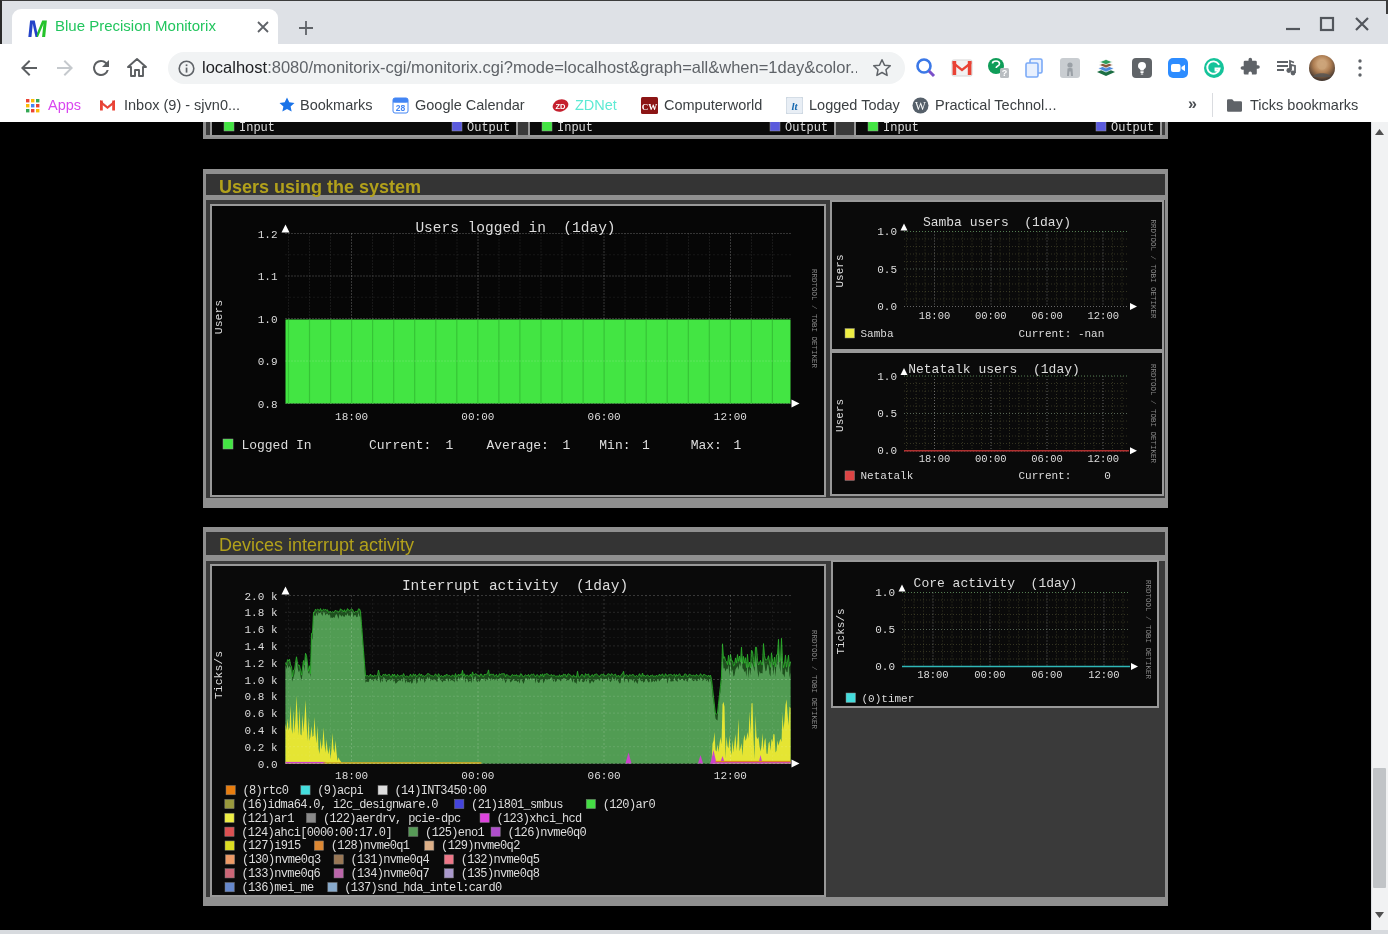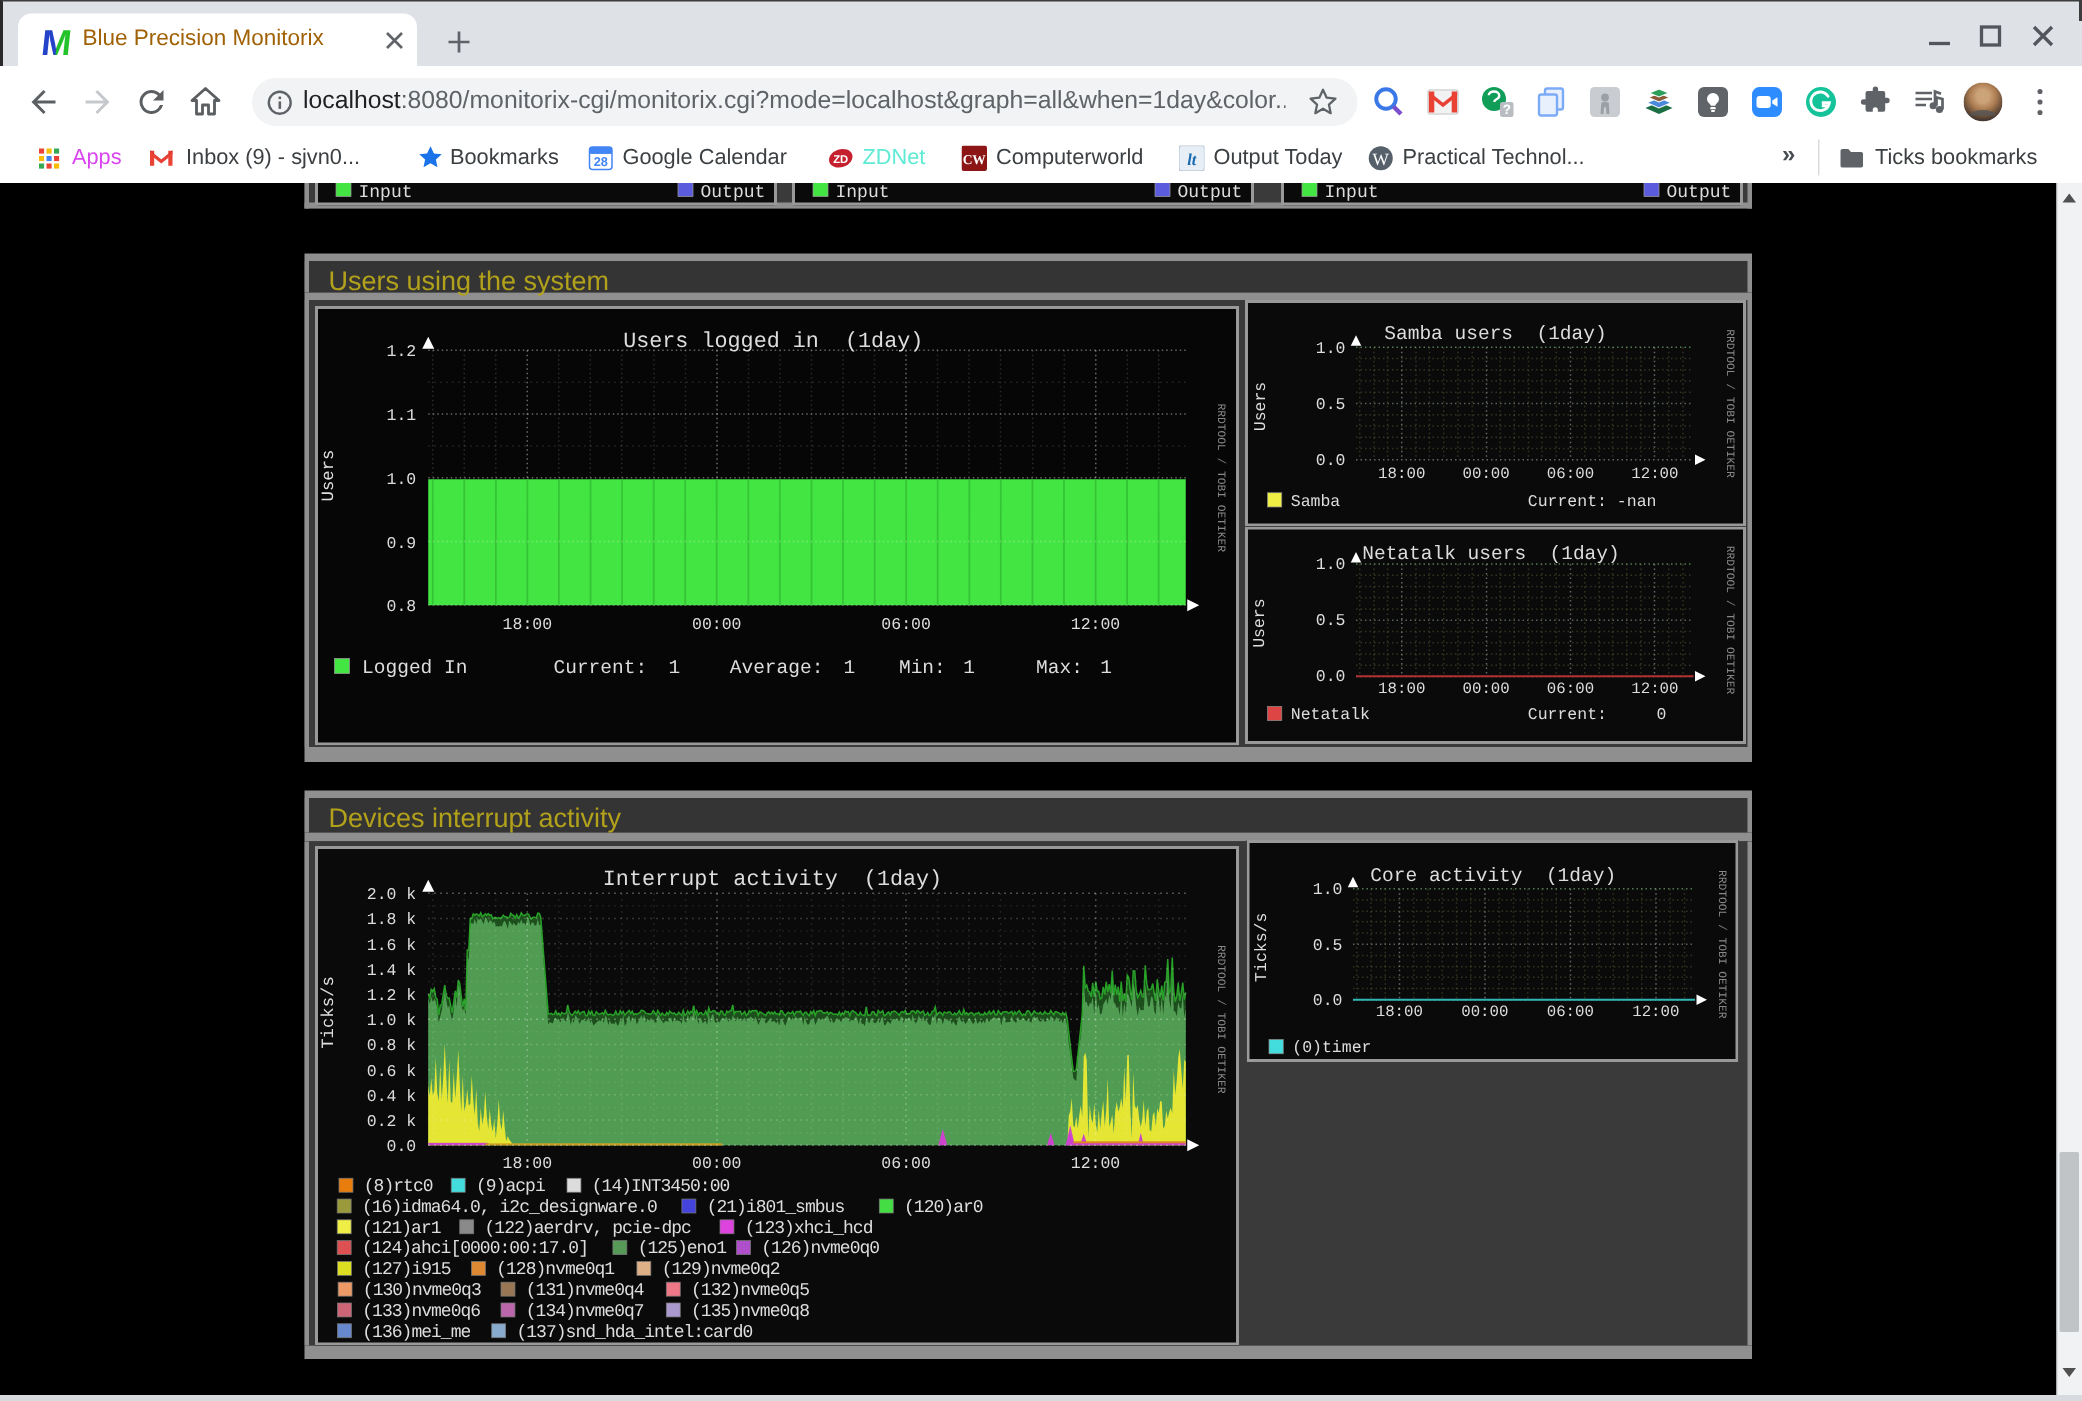--- a/index.html
+++ b/index.html
@@ -12,21 +12,21 @@
 <div class="abs" style="left:1386px;top:0;width:2px;height:14px;background:#3c3c3c"></div>
 <svg class="abs" style="left:25px;top:16px" width="24" height="24">
  <defs>
         <linearGradient id="mg" x1="0" y1="0" x2="1" y2="0">
  <stop offset="0.49" stop-color="#2443c8"></stop>
           <stop offset="0.53" stop-color="#25c32b"></stop>
         </linearGradient>
       </defs>
  <text x="12" y="21" text-anchor="middle" font-family="Liberation Sans" font-weight="bold" font-size="24" fill="url(#mg)" transform="skewX(-6) translate(2 0)">M</text>
 </svg>
-<div class="abs" style="left:55px;top:17px;font-size:15px;color:#a16207">Blue Precision Monitorix</div>
+<div class="abs" style="left:55px;top:17px;font-size:15px;color:#22c55e">Blue Precision Monitorix</div>
 <svg class="abs" style="left:255px;top:19px" width="16" height="16">
       <path d="M3 3 L13 13 M13 3 L3 13" stroke="#5f6368" stroke-width="1.8"></path>
     </svg>
 <svg class="abs" style="left:298px;top:20px" width="16" height="16">
       <path d="M8 1 L8 15 M1 8 L15 8" stroke="#5f6368" stroke-width="1.8"></path>
     </svg>
 
 <svg class="abs" style="left:1282px;top:14px" width="100" height="20">
  <path d="M4 15 L18 15" stroke="#52565c" stroke-width="2.2"></path>
  <rect x="39" y="4" width="12" height="12" fill="none" stroke="#52565c" stroke-width="2.2"></rect>
@@ -166,21 +166,21 @@
     <div class="abs" style="left:575px;top:96.5px;font-size:14.5px;color:#5eead4;white-space:nowrap">ZDNet</div>
     <svg class="abs" style="left:641px;top:97px" width="17" height="17">
       <rect width="17" height="17" rx="1.5" fill="#8c1515"></rect>
       <text x="8.5" y="12.5" font-size="9" font-family="Liberation Serif" font-weight="bold" fill="#fff" text-anchor="middle">CW</text>
     </svg>
     <div class="abs" style="left:664px;top:96.5px;font-size:14.5px;color:#3c4043;white-space:nowrap">Computerworld</div>
     <svg class="abs" style="left:786px;top:97px" width="17" height="17">
       <rect width="17" height="17" rx="2" fill="#e8eef5" stroke="#c0ccd8"></rect>
       <text x="8.5" y="13" font-size="11" font-family="Liberation Serif" font-weight="bold" font-style="italic" fill="#1769b0" text-anchor="middle">lt</text>
     </svg>
-    <div class="abs" style="left:809px;top:96.5px;font-size:14.5px;color:#3c4043;white-space:nowrap">Output Today</div>
+    <div class="abs" style="left:809px;top:96.5px;font-size:14.5px;color:#3c4043;white-space:nowrap">Logged Today</div>
     <svg class="abs" style="left:912px;top:97px" width="17" height="17">
       <circle cx="8.5" cy="8.5" r="8" fill="#56606a"></circle>
       <text x="8.5" y="12.8" font-size="11.5" font-family="Liberation Serif" fill="#fff" text-anchor="middle">W</text>
     </svg>
     <div class="abs" style="left:935px;top:96.5px;font-size:14.5px;color:#3c4043;white-space:nowrap">Practical Technol...</div>
     <div class="abs" style="left:1188px;top:94.5px;font-size:16px;font-weight:bold;color:#4a4e53">»</div>
     <div class="abs" style="left:1212px;top:93px;width:1px;height:24px;background:#dadce0"></div>
     <svg class="abs" style="left:1226px;top:98px" width="17" height="15">
       <path d="M1 2.5 a1.2 1.2 0 0 1 1.2-1.2 h4l1.8 2 h6.8 a1.2 1.2 0 0 1 1.2 1.2 v8 a1.2 1.2 0 0 1 -1.2 1.2 H2.2 A1.2 1.2 0 0 1 1 12.5 Z" fill="#5f6368"></path>
     </svg>
@@ -206,21 +206,21 @@
       <rect x="14" y="-1" width="10" height="10" fill="#43e543" stroke="#999" stroke-width="0.5"></rect>
       <text x="29" y="9" font-family="Liberation Mono, monospace" font-size="12" fill="#dddddd" text-anchor="start" font-weight="normal">Input</text>
       <rect x="242" y="-1" width="10" height="10" fill="#5b5bdd" stroke="#999" stroke-width="0.5"></rect>
       <text x="257" y="9" font-family="Liberation Mono, monospace" font-size="12" fill="#dddddd" text-anchor="start" font-weight="normal">Output</text>
     </svg>
     <div class="abs" style="left:203px;top:169px;width:965px;height:5.4px;background:#8f8f8f"></div>
     <div class="abs" style="left:203px;top:174.4px;width:965px;height:20.6px;background:#343434;border-left:3px solid #8f8f8f;border-right:3px solid #8f8f8f"></div>
     <div class="abs" style="left:203px;top:195px;width:965px;height:4.8px;background:#8f8f8f"></div>
     <div class="abs" style="left:203px;top:199.8px;width:965px;height:298.2px;background:#3a3a3a;border-left:3px solid #8f8f8f;border-right:3px solid #8f8f8f"></div>
     <div class="abs" style="left:203px;top:498px;width:965px;height:9.8px;background:#8f8f8f"></div>
-    <div class="abs" style="left:219px;top:176.5px;font-size:18px;font-weight:normal;color:#b2a11b">Users using the system</div>
+    <div class="abs" style="left:219px;top:176.5px;font-size:18px;font-weight:bold;color:#b2a11b">Users using the system</div>
     <svg width="616" height="293" style="position:absolute;left:210px;top:204px;background:#060606">
       <rect x="1" y="1" width="614" height="291" fill="none" stroke="#999" stroke-width="2"></rect>
       <text x="305.5" y="27.5" font-family="Liberation Mono, monospace" font-size="14.5" fill="#dddddd" text-anchor="middle" font-weight="normal">Users&nbsp;logged&nbsp;in&nbsp;&nbsp;(1day)</text>
       <rect x="75.5" y="115.5" width="505.0" height="84.0" fill="#43e543"></rect>
       <line x1="78.5" y1="115.5" x2="78.5" y2="199.5" stroke="#35c135" stroke-width="1.2" opacity="0.9"></line>
       <line x1="99.5" y1="115.5" x2="99.5" y2="199.5" stroke="#35c135" stroke-width="1.2" opacity="0.9"></line>
       <line x1="120.6" y1="115.5" x2="120.6" y2="199.5" stroke="#35c135" stroke-width="1.2" opacity="0.9"></line>
       <line x1="141.6" y1="115.5" x2="141.6" y2="199.5" stroke="#35c135" stroke-width="1.2" opacity="0.9"></line>
       <line x1="162.6" y1="115.5" x2="162.6" y2="199.5" stroke="#35c135" stroke-width="1.2" opacity="0.9"></line>
       <line x1="183.7" y1="115.5" x2="183.7" y2="199.5" stroke="#35c135" stroke-width="1.2" opacity="0.9"></line>

